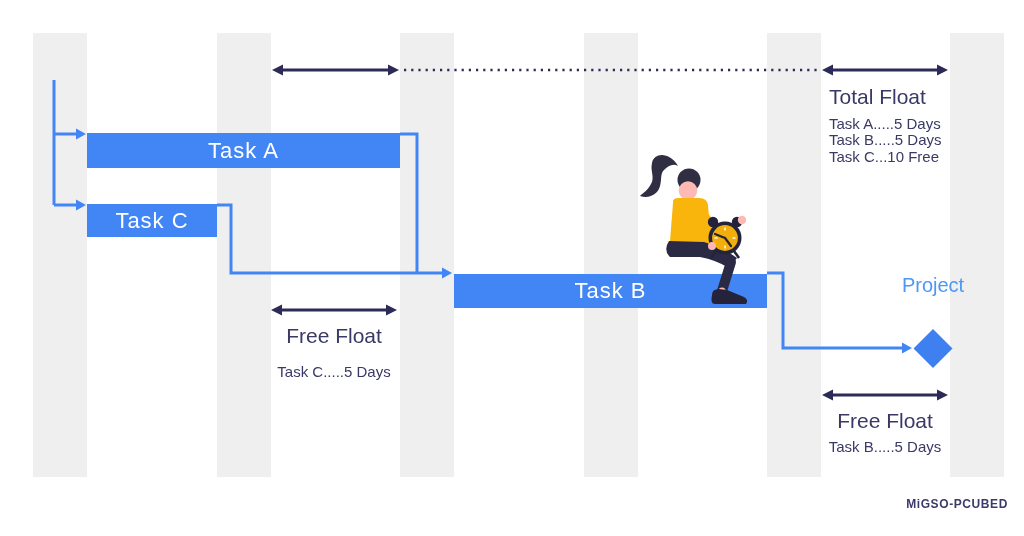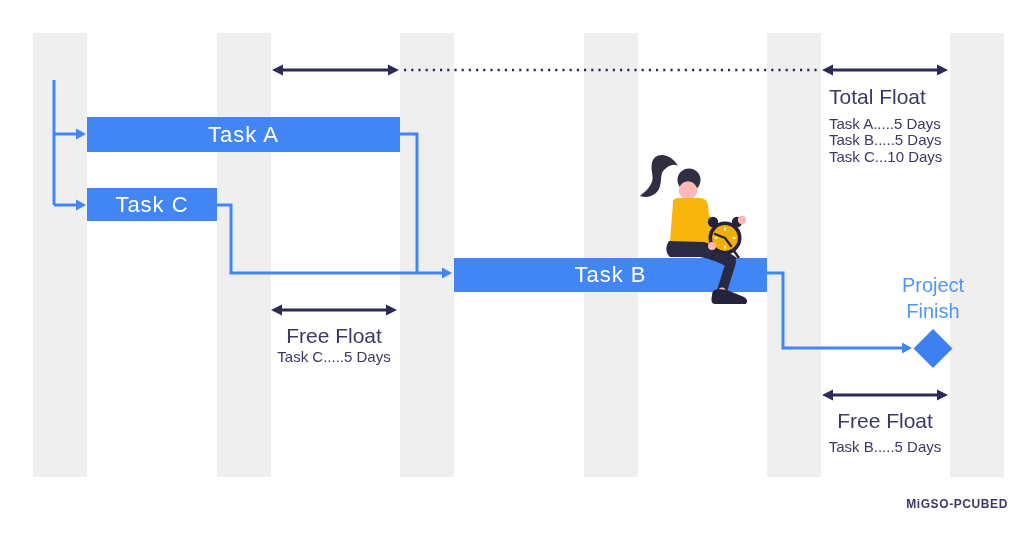--- a/index.html
+++ b/index.html
@@ -5,32 +5,32 @@
   html,body{margin:0;padding:0;background:#ffffff;}
   .canvas{
     position:relative;width:1024px;height:536px;background:#ffffff;
     font-family:"Liberation Sans",sans-serif;overflow:hidden;
   }
   .stripe{position:absolute;top:33px;width:54px;height:444px;background:#efefef;}
   .overlay{position:absolute;left:0;top:0;width:1024px;height:536px;pointer-events:none;}
   .bar{
     position:absolute;background:#4285f4;color:#ffffff;
     display:flex;align-items:center;justify-content:center;
-    font-size:22px;letter-spacing:1px;font-weight:400;
+    font-size:22px;letter-spacing:1px;font-weight:400;margin-top:16px;
   }
   .bar-a{left:87px;top:117px;width:313px;height:35px;}
   .bar-c{left:87px;top:188px;width:130px;height:33px;}
   .bar-b{left:454px;top:258px;width:313px;height:34px;}
   .float-block{position:absolute;color:#3a3966;}
   .float-title{font-size:21px;line-height:26px;color:#3a3966;}
   .float-item{font-size:15px;line-height:16.4px;color:#3a3966;}
   .total-float{left:829px;top:84px;text-align:left;}
   .total-float .float-items{margin-top:6px;}
   .ff-left{left:254px;top:323px;width:160px;text-align:center;}
-  .ff-left .float-items{margin-top:0;text-align:center;}
+  .ff-left .float-items{margin-top:15px;text-align:center;}
   .ff-right{left:805px;top:408px;width:160px;text-align:center;}
   .ff-right .float-items{margin-top:5px;}
   .project-finish{
     position:absolute;left:873px;top:272px;width:120px;
     text-align:center;color:#4e97f3;font-size:20px;line-height:26px;
   }
   .brand-logo{
     position:absolute;right:16px;top:497px;
     color:#3b3a6b;font-size:12px;font-weight:bold;letter-spacing:0.6px;
   }
@@ -137,38 +137,37 @@
         <circle cx="712" cy="246" r="4" fill="#ffb9b4"></circle>
       </g>
     </g>
   </svg>
 
   <div class="float-block total-float">
     <div class="float-title">Total Float</div>
     <div class="float-items">
       <div class="float-item">Task A.....5 Days</div>
       <div class="float-item">Task B.....5 Days</div>
-      <div class="float-item">Task C...10 Days</div>
+      <div class="float-item">Task C...10 Free</div>
     </div>
   </div>
 
   <div class="float-block ff-left">
     <div class="float-title">Free Float</div>
     <div class="float-items">
       <div class="float-item">Task C.....5 Days</div>
     </div>
   </div>
 
   <div class="float-block ff-right">
     <div class="float-title">Free Float</div>
     <div class="float-items">
       <div class="float-item">Task B.....5 Days</div>
     </div>
   </div>
 
   <div class="project-finish">
     <div>Project</div>
-    <div>Finish</div>
   </div>
 
   <div class="brand-logo">MiGSO-PCUBED</div>
 
 </div>
 
 </body></html>

